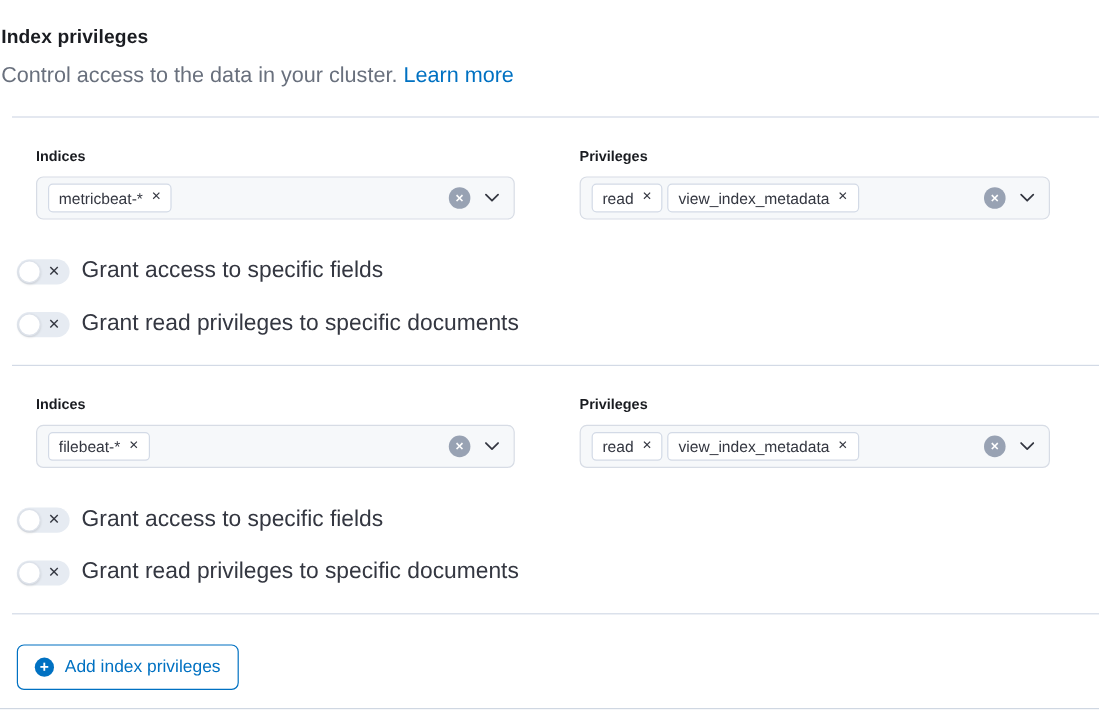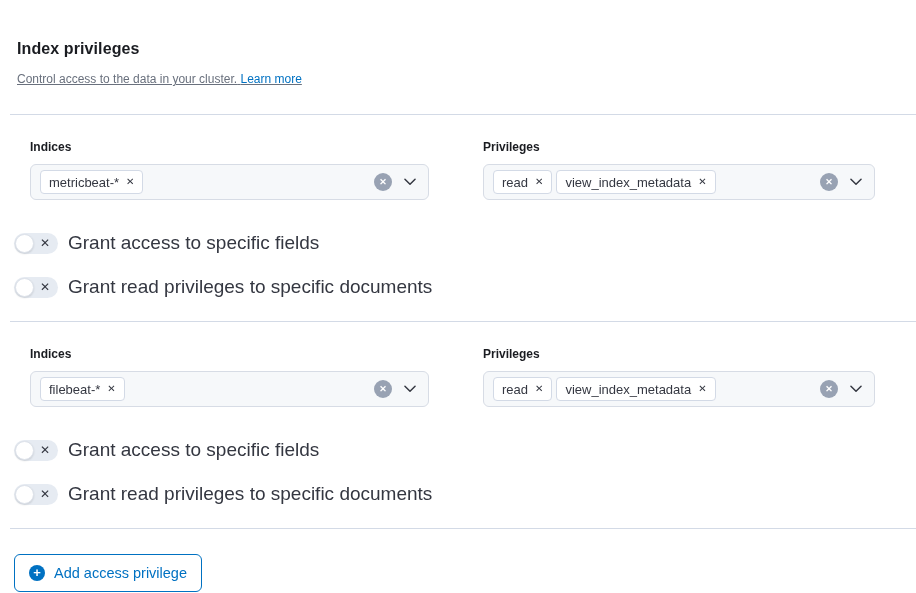--- a/index.html
+++ b/index.html
@@ -8,35 +8,34 @@
     position: relative;
     width: 916px;
     height: 593px;
     overflow: hidden;
     background: #ffffff;
     font-family: "Liberation Sans", sans-serif;
     color: #343741;
   }
 
   
-  .page-header { padding: 22px 14px 0 17px; margin-top: 17px; }
+  .page-header { padding: 22px 14px 0 1px; }
   .page-title {
     margin: 0;
     font-size: 16px;
     font-weight: 700;
     line-height: 19px;
     color: #1a1c21;
     letter-spacing: .1px;
   }
   .page-desc {
     margin: 13px 0 0 0;
-    font-size: 12px;
+    font-size: 18px;
     line-height: 17px;
     color: #69707d;
-    text-decoration: underline;
   }
   .learn-more { color: #0071c2; text-decoration: none; cursor: pointer; }
 
   
   hr.divider { border: 0; border-top: 1px solid #d3dae6; margin: 0 0 0 10px; }
   hr.d1 { margin-top: 26px; }
   hr.d2, hr.d3 { margin-top: 23px; }
   hr.d4 { margin-top: 15px; margin-left: 0; border-top-color: #cfd7e2; }
 
   
@@ -273,18 +272,18 @@
         <span class="knob"></span>
       </div>
       <span class="toggle-label">Grant read privileges to specific documents</span>
     </div>
   </section>
 
   <hr class="divider d3">
 
   <button class="add-btn">
     <span class="plus-icon">+</span>
-    <span>Add access privilege</span>
+    <span>Add index privileges</span>
   </button>
 
   <hr class="divider d4">
 
 </div>
 
 </body></html>

